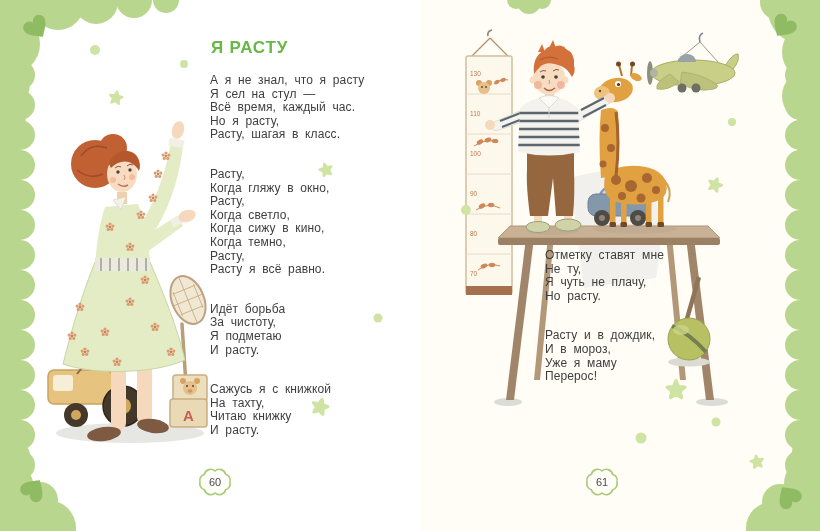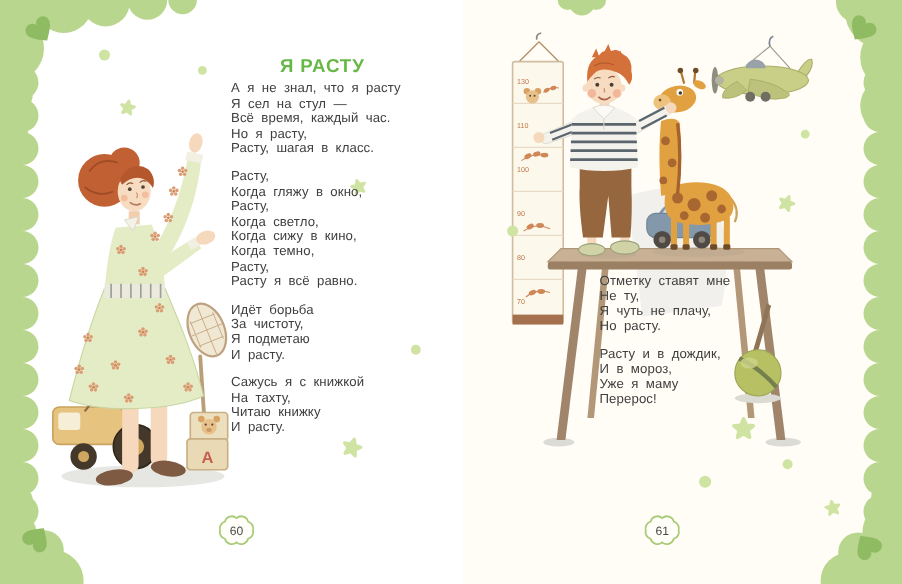--- a/index.html
+++ b/index.html
@@ -3,27 +3,27 @@
 <meta charset="utf-8">
 <style>
   html,body{margin:0;padding:0;background:#e8e8e8}
   .canvas{position:relative;width:820px;height:531px;overflow:hidden;background:#fff;
           font-family:"Liberation Sans",sans-serif}
   .page{position:absolute;top:0;height:100%;z-index:0}
   .page-left{left:0;width:421px;background:var(--left-page-bg,#ffffff)}
   .page-right{left:421px;width:399px;background:var(--right-page-bg,#fffdf6)}
   .illu{position:absolute;z-index:1}
   .frame{position:absolute;left:0;top:0;z-index:2;pointer-events:none}
-  .title{position:absolute;left:211px;top:38px;width:140px;margin:12px;text-align:center;
+  .title{position:absolute;left:211px;top:38px;width:140px;margin:0;
          font-size:17px;font-weight:bold;letter-spacing:.8px;color:var(--title-green,#67b847);z-index:5}
   .poem{position:absolute;z-index:5;color:var(--text-dark,#3e3e3e);font-size:12px;
         line-height:13.6px;word-spacing:3.2px;letter-spacing:.1px}
   .poem-left{left:210px;top:74px}
   .poem-right{left:545px;top:249px}
-  .stanza + .stanza{margin-top:12px}
+  .stanza + .stanza{margin-top:26px}
   .badge{position:absolute;z-index:5;width:40px;height:32px}
   .badge-left{left:195px;top:466px}
   .badge-right{left:582px;top:466px}
   .badge path{fill:#fffef9;stroke:var(--badge-outline,#a9cb78);stroke-width:1.6}
   .badge text{fill:#4a4a4a;font-size:11px;font-family:"Liberation Sans",sans-serif}
   .frame-green{fill:var(--frame-green,#b9d68e)}
   .hearts{fill:var(--heart-green,#8fbc63)}
   .decor{fill:var(--decor-green,#cfe3a3);stroke:var(--decor-green,#cfe3a3)}
   .chart-num{fill:#c07a4c;font-size:6.5px;font-family:"Liberation Sans",sans-serif}
   .block-letter{fill:#c65f4e;font-size:15px;font-weight:bold;font-family:"Liberation Sans",sans-serif}

